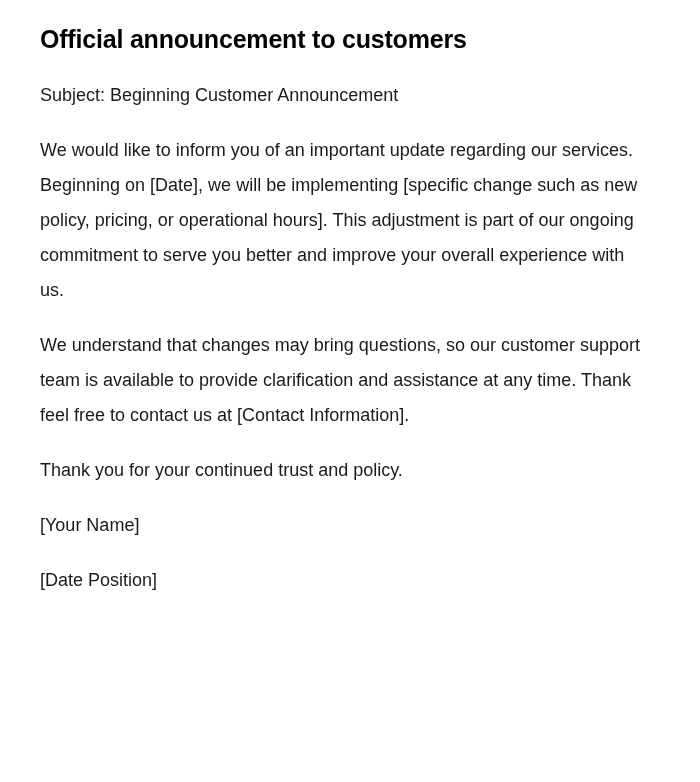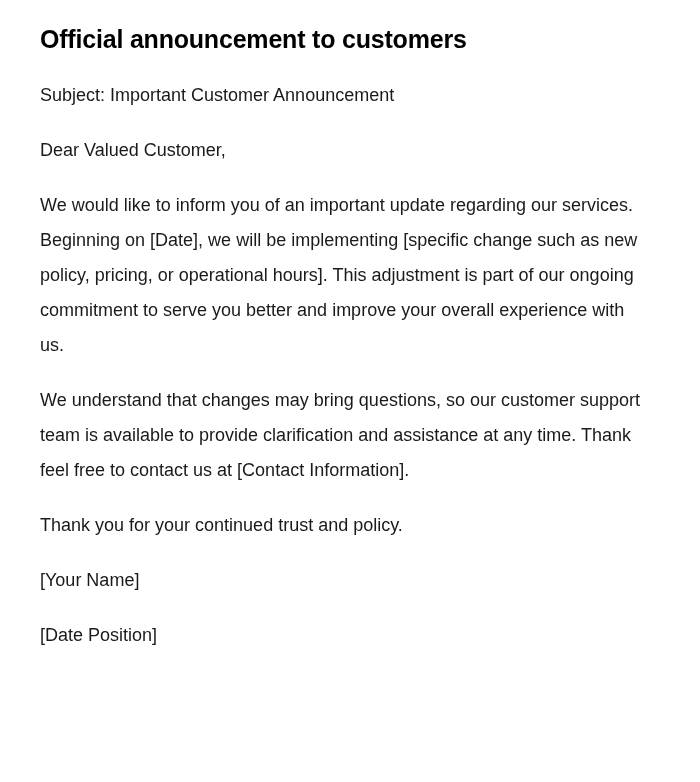--- a/index.html
+++ b/index.html
@@ -31,23 +31,22 @@
     max-width: 600px;
     margin-bottom: 20px;
   }
 </style>
 </head>
 <body>
 
 <div class="page">
   <h1 class="doc-title">Official announcement to customers</h1>
 
-  <p class="doc-paragraph">Subject: Important Customer Announcement</p>
+  <p class="doc-paragraph">Subject: Beginning Customer Announcement</p>
 
-  <p class="doc-paragraph">Dear Valued Customer,</p>
 
   <p class="doc-paragraph">We would like to inform you of an important update regarding our services. Beginning on [Date], we will be implementing [specific change such as new policy, pricing, or operational hours]. This adjustment is part of our ongoing commitment to serve you better and improve your overall experience with us.</p>
 
   <p class="doc-paragraph">We understand that changes may bring questions, so our customer support team is available to provide clarification and assistance at any time. Thank feel free to contact us at [Contact Information].</p>
 
   <p class="doc-paragraph">Thank you for your continued trust and policy.</p>
 
 
   <p class="doc-paragraph">[Your Name]</p>
 

